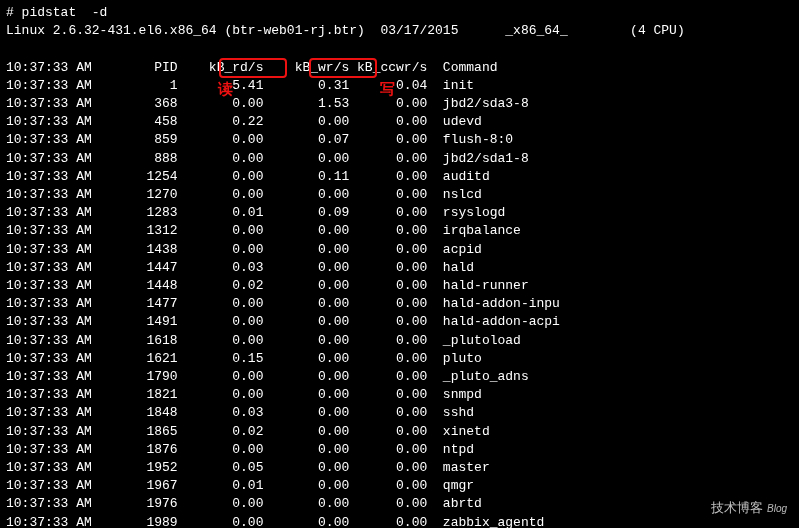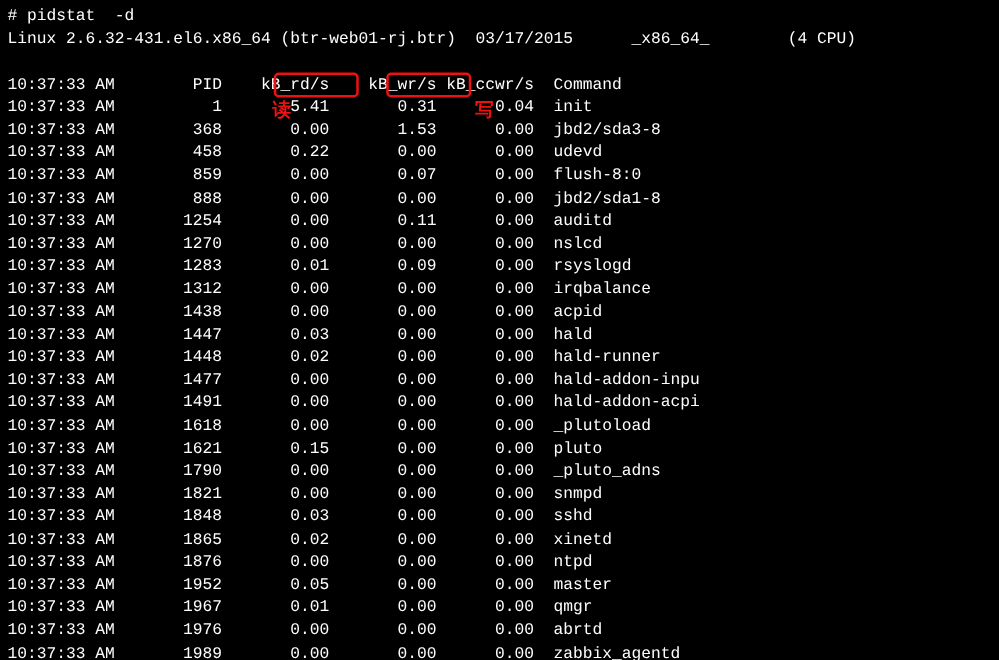--- a/index.html
+++ b/index.html
@@ -89,13 +89,16 @@
 10:37:33 AM       1976       0.00       0.00      0.00  abrtd
 10:37:33 AM       1989       0.00       0.00      0.00  zabbix_agentd
 </pre>
 
 <div class="hl-box" style="left:219px; top:58px; width:68px; height:20px;"></div>
 <div class="hl-box" style="left:309px; top:58px; width:68px; height:20px;"></div>
 <div class="annot" style="left:218px; top:80px;">读</div>
 <div class="annot" style="left:380px; top:80px;">写</div>
 
 <div class="watermark">
+  <div class="small">
+    <span>技术博客</span><span class="blog">Blog</span>
+  </div>
 </div>
 
 </body></html>

